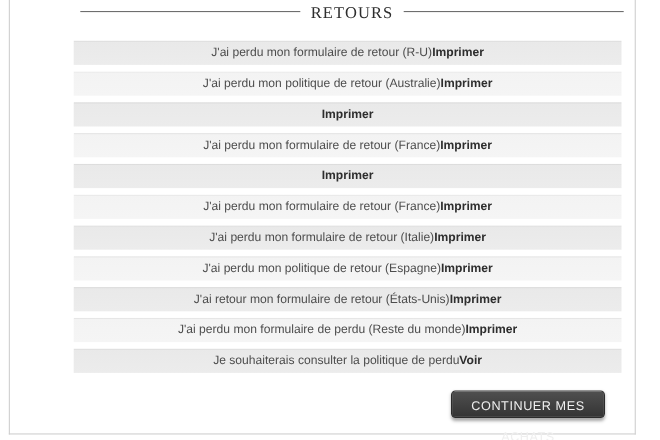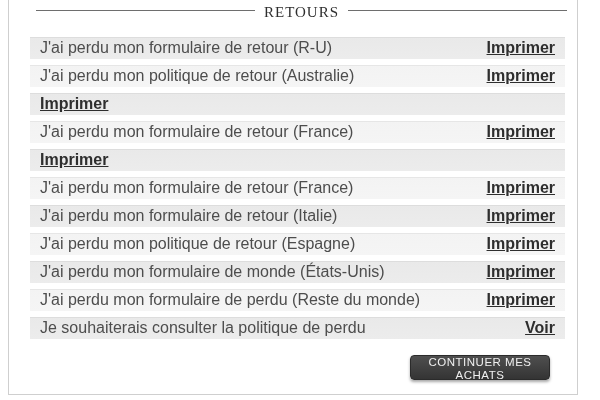--- a/index.html
+++ b/index.html
@@ -11,20 +11,21 @@
     position: relative;
   }
   .page-frame {
     position: absolute;
     left: 8px; top: 0;
     width: 570px; height: 395px;
     border-left: 1px solid var(--border-color, #cfcfcf);
     border-right: 1px solid var(--border-color, #cfcfcf);
     border-bottom: 1px solid var(--border-color, #cfcfcf);
     background: #ffffff;
+    padding-left: 37px;
   }
   
   .section-header {
     display: flex;
     align-items: center;
     margin: 2px 10px 0 27px;
     height: 20px;
   }
   .section-header .rule {
     flex: 1;
@@ -44,55 +45,54 @@
   .returns-list {
     margin: 15px 12px 0 21px;
     display: flex;
     flex-direction: column;
     gap: 6px;
   }
   .return-row {
     height: 22px;
     display: flex;
     align-items: center;
-    justify-content: space-between;
+    justify-content: center;
     padding: 0 10px;
-    font-size: 16px;
+    font-size: 11px;
     box-shadow: inset 0 1px 0 rgba(0,0,0,0.05);
   }
   .return-row:nth-child(odd) {
     background: linear-gradient(var(--row-odd, #e9e9e9), #ececec);
   }
   .return-row:nth-child(even) {
     background: linear-gradient(var(--row-even, #f3f3f3), #f5f5f5);
   }
   .return-row .row-label {
     color: #4d4d4d;
   }
   .return-row .row-link {
     color: var(--link-color, #2e2e2e);
     font-weight: 700;
-    text-decoration: underline;
     cursor: pointer;
   }
   
   .continue-button {
     position: absolute;
     left: 410px; top: 355px;
     width: 140px; height: 25px;
     border: 1px solid #2b2b2b;
     border-radius: 4px;
     background: linear-gradient(var(--button-top, #4f4f4f), var(--button-bottom, #343434));
     box-shadow: 0 2px 3px rgba(0,0,0,0.35);
     color: #efefef;
     font-family: "Liberation Sans", sans-serif;
     font-size: 11.5px;
     letter-spacing: 0.5px;
     text-align: center;
-    line-height: 13px;
+    line-height: 28px;
     cursor: pointer;
   }
 </style>
 </head>
 <body>
 
 <div class="page-frame">
 
   <div class="section-header">
     <span class="rule"></span>
@@ -133,21 +133,21 @@
     <span class="row-label">J'ai perdu mon formulaire de retour (Italie)</span>
     <a class="row-link">Imprimer</a>
   </div>
 
   <div class="return-row">
     <span class="row-label">J'ai perdu mon politique de retour (Espagne)</span>
     <a class="row-link">Imprimer</a>
   </div>
 
   <div class="return-row">
-    <span class="row-label">J'ai perdu mon formulaire de monde (États-Unis)</span>
+    <span class="row-label">J'ai retour mon formulaire de retour (États-Unis)</span>
     <a class="row-link">Imprimer</a>
   </div>
 
   <div class="return-row">
     <span class="row-label">J'ai perdu mon formulaire de perdu (Reste du monde)</span>
     <a class="row-link">Imprimer</a>
   </div>
 
   <div class="return-row">
     <span class="row-label">Je souhaiterais consulter la politique de perdu</span>

